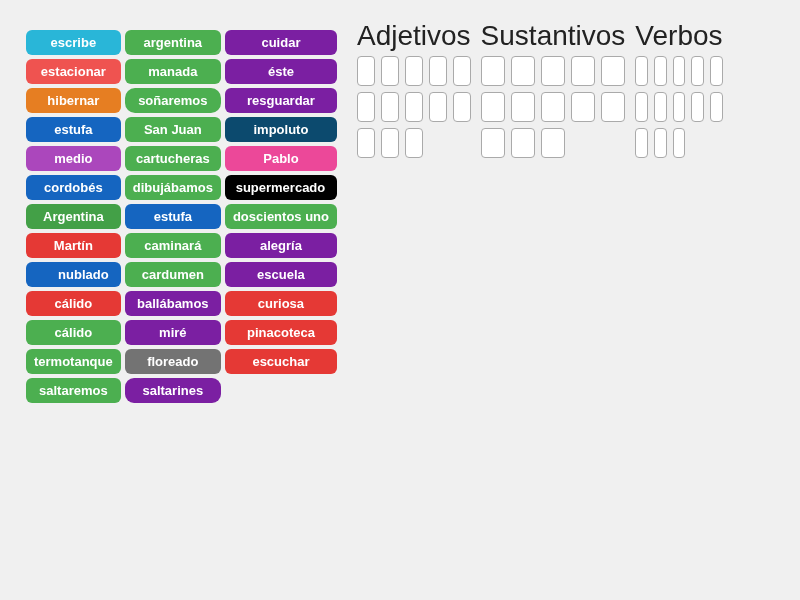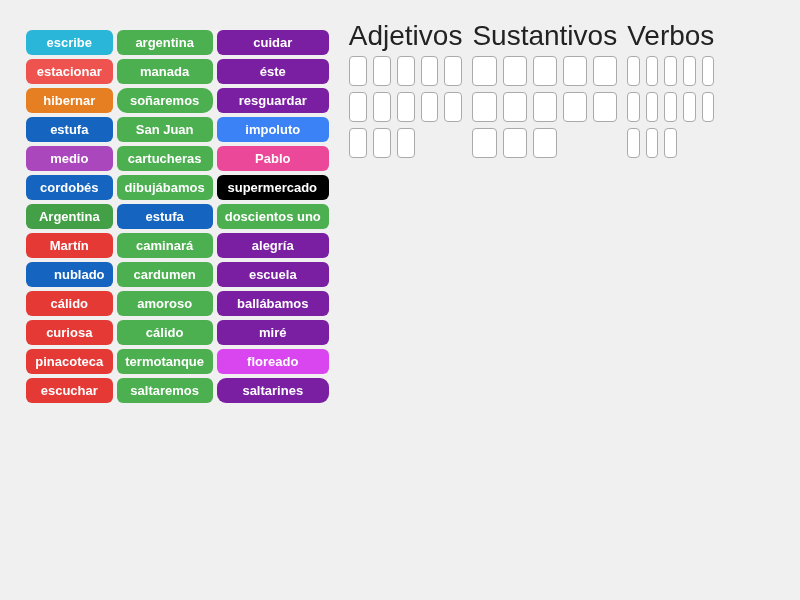--- a/index.html
+++ b/index.html
@@ -82,45 +82,44 @@
     <div class="word-chip" style="background-color: rgb(76, 175, 80);">argentina</div>
     <div class="word-chip" style="background-color: rgb(123, 31, 162);">cuidar</div>
     <div class="word-chip" style="background-color: rgb(239, 83, 80);">estacionar</div>
     <div class="word-chip" style="background-color: rgb(76, 175, 80);">manada</div>
     <div class="word-chip" style="background-color: rgb(123, 31, 162);">éste</div>
     <div class="word-chip" style="background-color: rgb(230, 126, 34);">hibernar</div>
     <div class="word-chip" style="background-color: rgb(76, 175, 80); border-radius: 10px;">soñaremos</div>
     <div class="word-chip" style="background-color: rgb(123, 31, 162);">resguardar</div>
     <div class="word-chip" style="background-color: rgb(21, 101, 192);">estufa</div>
     <div class="word-chip" style="background-color: rgb(76, 175, 80);">San Juan</div>
-    <div class="word-chip" style="background-color: #3b82f6;">impoluto</div>
+    <div class="word-chip" style="background-color: #0c4a6e;">impoluto</div>
     <div class="word-chip" style="background-color: rgb(171, 71, 188);">medio</div>
     <div class="word-chip" style="background-color: rgb(76, 175, 80);">cartucheras</div>
     <div class="word-chip" style="background-color: #ec4899;">Pablo</div>
     <div class="word-chip" style="background-color: rgb(21, 101, 192);">cordobés</div>
     <div class="word-chip" style="background-color: rgb(76, 175, 80);">dibujábamos</div>
     <div class="word-chip" style="background-color: #000000; padding-left: 7px;">supermercado</div>
     <div class="word-chip" style="background-color: rgb(67, 160, 71);">Argentina</div>
     <div class="word-chip" style="background-color: rgb(21, 101, 192);">estufa</div>
     <div class="word-chip" style="background-color: rgb(76, 175, 80);">doscientos uno</div>
     <div class="word-chip" style="background-color: rgb(229, 57, 53);">Martín</div>
     <div class="word-chip" style="background-color: rgb(76, 175, 80);">caminará</div>
     <div class="word-chip" style="background-color: rgb(123, 31, 162);">alegría</div>
     <div class="word-chip" style="background-color: rgb(21, 101, 192); padding-left: 28px;">nublado</div>
     <div class="word-chip" style="background-color: rgb(76, 175, 80);">cardumen</div>
     <div class="word-chip" style="background-color: rgb(123, 31, 162);">escuela</div>
     <div class="word-chip" style="background-color: rgb(229, 57, 53);">cálido</div>
-    <div class="word-chip" style="background-color: rgb(76, 175, 80);">amoroso</div>
     <div class="word-chip" style="background-color: rgb(123, 31, 162);">ballábamos</div>
     <div class="word-chip" style="background-color: rgb(229, 57, 53);">curiosa</div>
     <div class="word-chip" style="background-color: rgb(76, 175, 80);">cálido</div>
     <div class="word-chip" style="background-color: rgb(123, 31, 162);">miré</div>
     <div class="word-chip" style="background-color: rgb(229, 57, 53);">pinacoteca</div>
     <div class="word-chip" style="background-color: rgb(76, 175, 80);">termotanque</div>
-    <div class="word-chip" style="background-color: #d946ef;">floreado</div>
+    <div class="word-chip" style="background-color: #737373;">floreado</div>
     <div class="word-chip" style="background-color: rgb(229, 57, 53);">escuchar</div>
     <div class="word-chip" style="background-color: rgb(76, 175, 80);">saltaremos</div>
     <div class="word-chip" style="background-color: rgb(123, 31, 162); border-radius: 9px;">saltarines</div>
   </div>
 
 <div id="categories">
 <div class="category-block">
       <div class="category-title">Adjetivos</div>
       <div class="drop-grid">
         <div class="drop-cell"></div>

